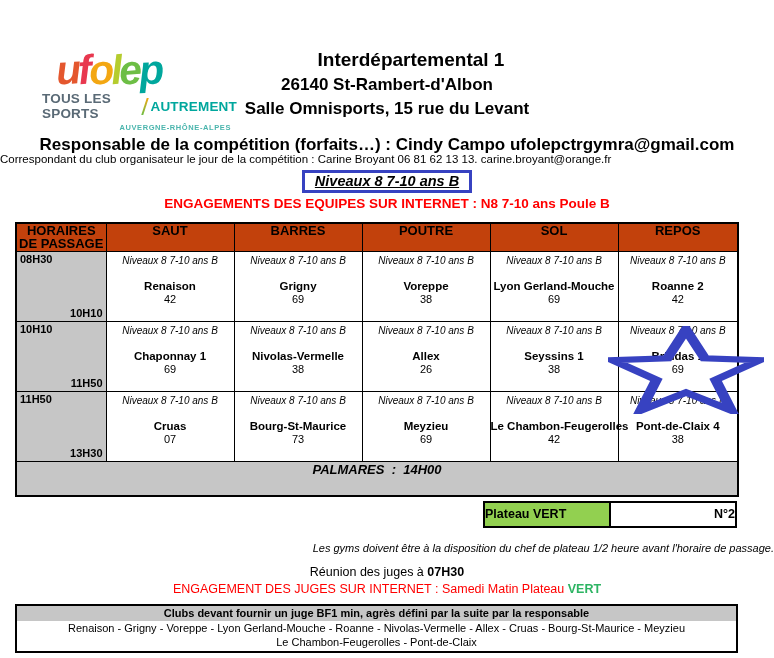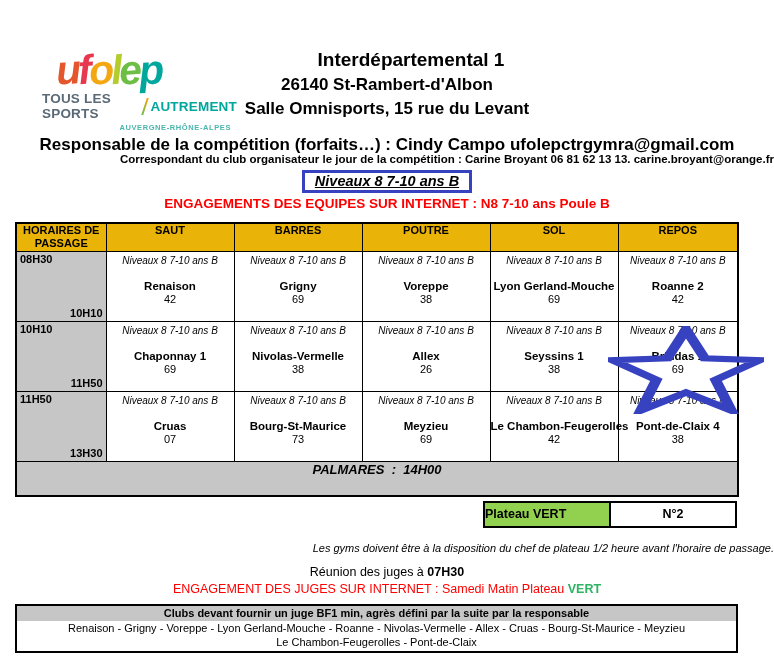--- a/index.html
+++ b/index.html
@@ -18,43 +18,43 @@
   .tag-right { color:#00a79d; }
   .region { color:#4ab5ad; font-weight:bold; font-size:7.5px; letter-spacing:0.6px; text-align:right; margin-top:2px; padding-right:6px; }
 
   
   .title-block { margin-top:46px; text-align:center; font-weight:bold; }
   .t1 { font-size:19px; line-height:27px;padding-left:48px; }
   .t2 { font-size:19px; line-height:27px; }
   .t3 { font-size:17px; line-height:24px; }
   .t4 { font-size:17px; line-height:24px; }
   .resp { margin-top:17px; text-align:center; font-weight:bold; font-size:17px; line-height:14px; }
-  .corr { text-align:right; font-weight:bold; font-size:11.5px; line-height:14px;padding-left:32px; }
+  .corr { text-align:left; font-weight:normal; font-size:11.5px; line-height:14px; }
   .level-wrap { margin-top:4px; text-align:center; }
   .level-box { display:inline-block; border:3px solid #3742c1; padding:0px 10px 1px 10px; font-weight:bold; font-style:italic; font-size:14.5px; text-decoration:underline; }
   .red-line { margin-top:3px; text-align:center; color:#ff0000; font-weight:bold; font-size:13.5px; line-height:16px; }
 
   
   table.sched { border-collapse:collapse; table-layout:fixed; width:722px; margin:10px 0 0 15px; border:2px solid #000; }
   table.sched td, table.sched th { border:1px solid #000; vertical-align:top; }
-  th.hcell { background:#eab308; font-weight:bold; font-size:11px; line-height:13px; height:28px; vertical-align:middle; text-align:center; }
+  th.hcell { background:#c2410c; font-weight:bold; font-size:13px; line-height:13px; height:28px; vertical-align:middle; text-align:center; }
   td.time-cell { background:#c6c6c6; height:70px; padding:1px 3px; font-weight:bold; font-size:11px; }
   .time-inner { display:flex; flex-direction:column; justify-content:space-between; height:66px; }
   .t-start { text-align:left; }
   .t-end { text-align:right; }
   td.club-cell { background:#fff; text-align:center; padding:0; }
   .lvl { font-style:italic; font-size:10px; margin-top:3px; }
   .club { font-weight:bold; font-size:11.5px; margin-top:14px; white-space:nowrap; }
   .num { font-size:11px; margin-top:1px; }
   td.palmares { background:#c6c6c6; text-align:center; font-weight:bold; font-style:italic; font-size:13px; height:35px; vertical-align:middle; white-space:pre; }
 
   
   .plateau-row { width:722px; margin:4px 0 0 15px; display:flex; justify-content:flex-end; }
   .plateau-green { width:128px; height:27px; background:#92d050; border:2px solid #000; font-weight:bold; font-size:12.5px; text-align:left; line-height:23px; }
-  .plateau-num { width:126px; height:27px; background:#fff; border:2px solid #000; border-left:none; font-weight:bold; font-size:12.5px; text-align:center; line-height:23px; }
+  .plateau-num { width:126px; height:27px; background:#fff; border:2px solid #000; border-left:none; font-weight:bold; font-size:12.5px; text-align:right; line-height:23px; }
 
   
   .note-gyms { margin-top:14px; text-align:right; font-style:italic; font-size:11px; line-height:13px; }
   .reunion { margin-top:10px; text-align:center; font-size:12.5px; line-height:14px; }
   .reunion b { font-weight:bold; }
   .juges { margin-top:3px; text-align:center; font-size:12.5px; line-height:14px; color:#ff0000; }
   .juges .vert { color:#2db463; font-weight:bold; }
 
   
   .footer-box { width:723px; margin:8px 0 0 15px; border:2px solid #000; }

